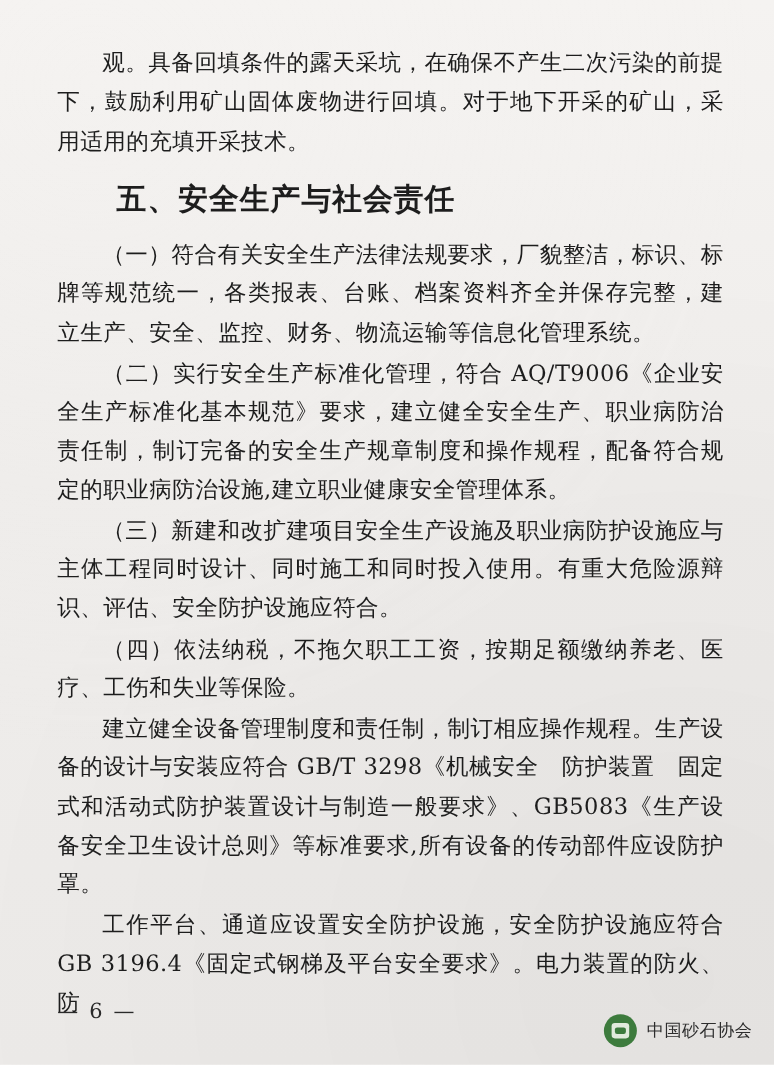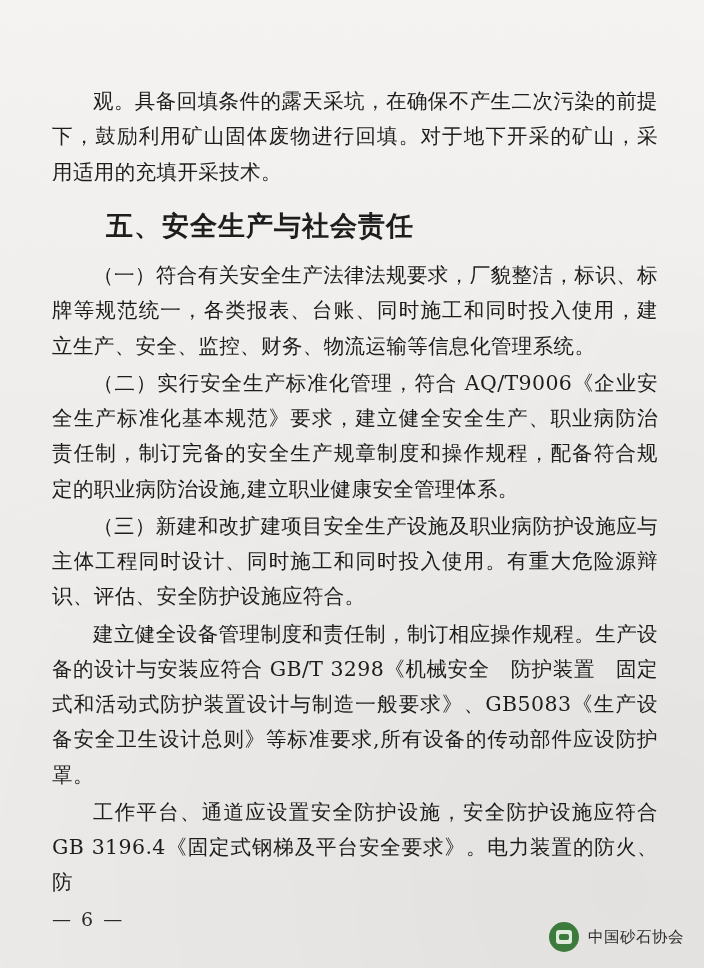--- a/index.html
+++ b/index.html
@@ -22,21 +22,20 @@
     padding: 40px 46px 0 52px;
     box-sizing: border-box;
   }
   .doc-body {
     font-size: 20.5px;
     line-height: 1.72;
     letter-spacing: 0.4px;
     color: #1d1d1d;
     text-align: justify;
     text-justify: inter-character;
-    margin-top: 44px;
   }
   .para {
     margin: 0 0 2px 0;
     text-indent: 2em;
   }
   .section-heading {
     font-weight: bold;
     font-size: 27px;
     text-indent: 2em;
     margin: 13px 0 9px 0;
@@ -114,26 +113,27 @@
 <body>
 
 <div class="page">
 
   <div class="doc-body">
 
     <p class="para">观。具备回填条件的露天采坑，在确保不产生二次污染的前提下，鼓励利用矿山固体废物进行回填。对于地下开采的矿山，采用适用的充填开采技术。</p>
 
     <p class="section-heading">五、安全生产与社会责任</p>
 
-    <p class="para">（一）符合有关安全生产法律法规要求，厂貌整洁，标识、标牌等规范统一，各类报表、台账、同时施工和同时投入使用，建立生产、安全、监控、财务、物流运输等信息化管理系统。</p>
+    <p class="para">（一）符合有关安全生产法律法规要求，厂貌整洁，标识、标牌等规范统一，各类报表、台账、档案资料齐全并保存完整，建立生产、安全、监控、财务、物流运输等信息化管理系统。</p>
 
     <p class="para">（二）实行安全生产标准化管理，符合 AQ/T9006《企业安全生产标准化基本规范》要求，建立健全安全生产、职业病防治责任制，制订完备的安全生产规章制度和操作规程，配备符合规定的职业病防治设施,建立职业健康安全管理体系。</p>
 
     <p class="para">（三）新建和改扩建项目安全生产设施及职业病防护设施应与主体工程同时设计、同时施工和同时投入使用。有重大危险源辩识、评估、安全防护设施应符合。</p>
 
+    <p class="para">（四）依法纳税，不拖欠职工工资，按期足额缴纳养老、医疗、工伤和失业等保险。</p>
 
 
     <p class="para">建立健全设备管理制度和责任制，制订相应操作规程。生产设备的设计与安装应符合 GB/T 3298《机械安全　防护装置　固定式和活动式防护装置设计与制造一般要求》、GB5083《生产设备安全卫生设计总则》等标准要求,所有设备的传动部件应设防护罩。</p>
 
     <p class="para">工作平台、通道应设置安全防护设施，安全防护设施应符合 GB 3196.4《固定式钢梯及平台安全要求》。电力装置的防火、防</p>
 
   </div>
 
   <div class="footer">
     <div class="page-number">— 6 —</div>

